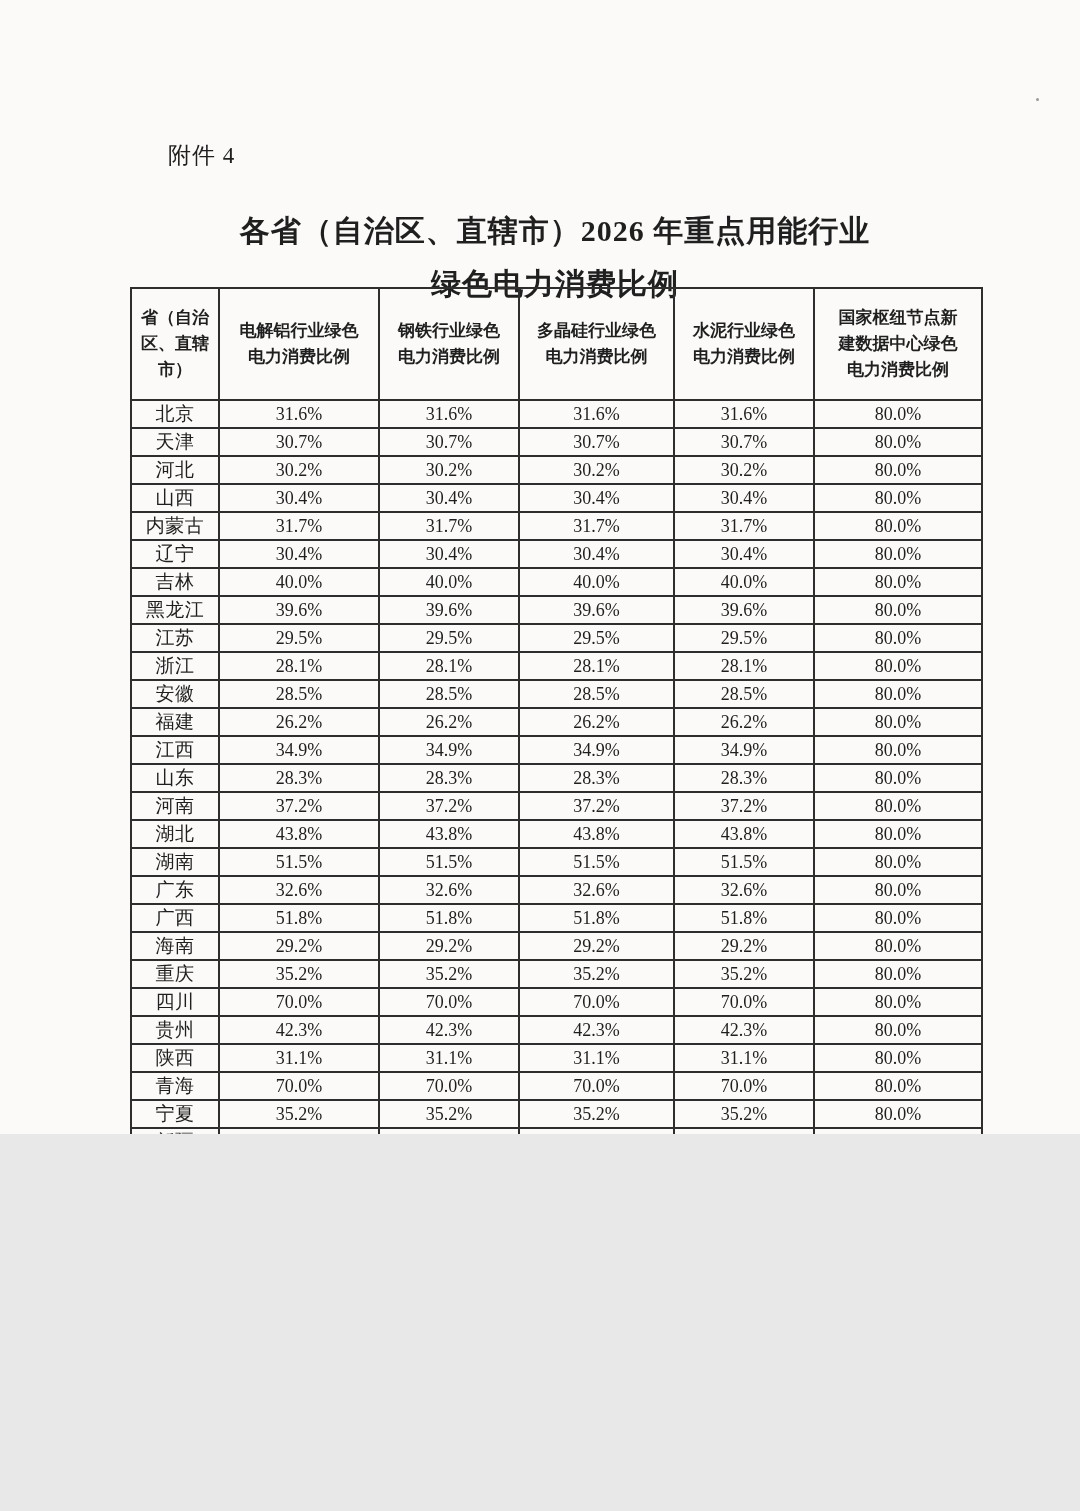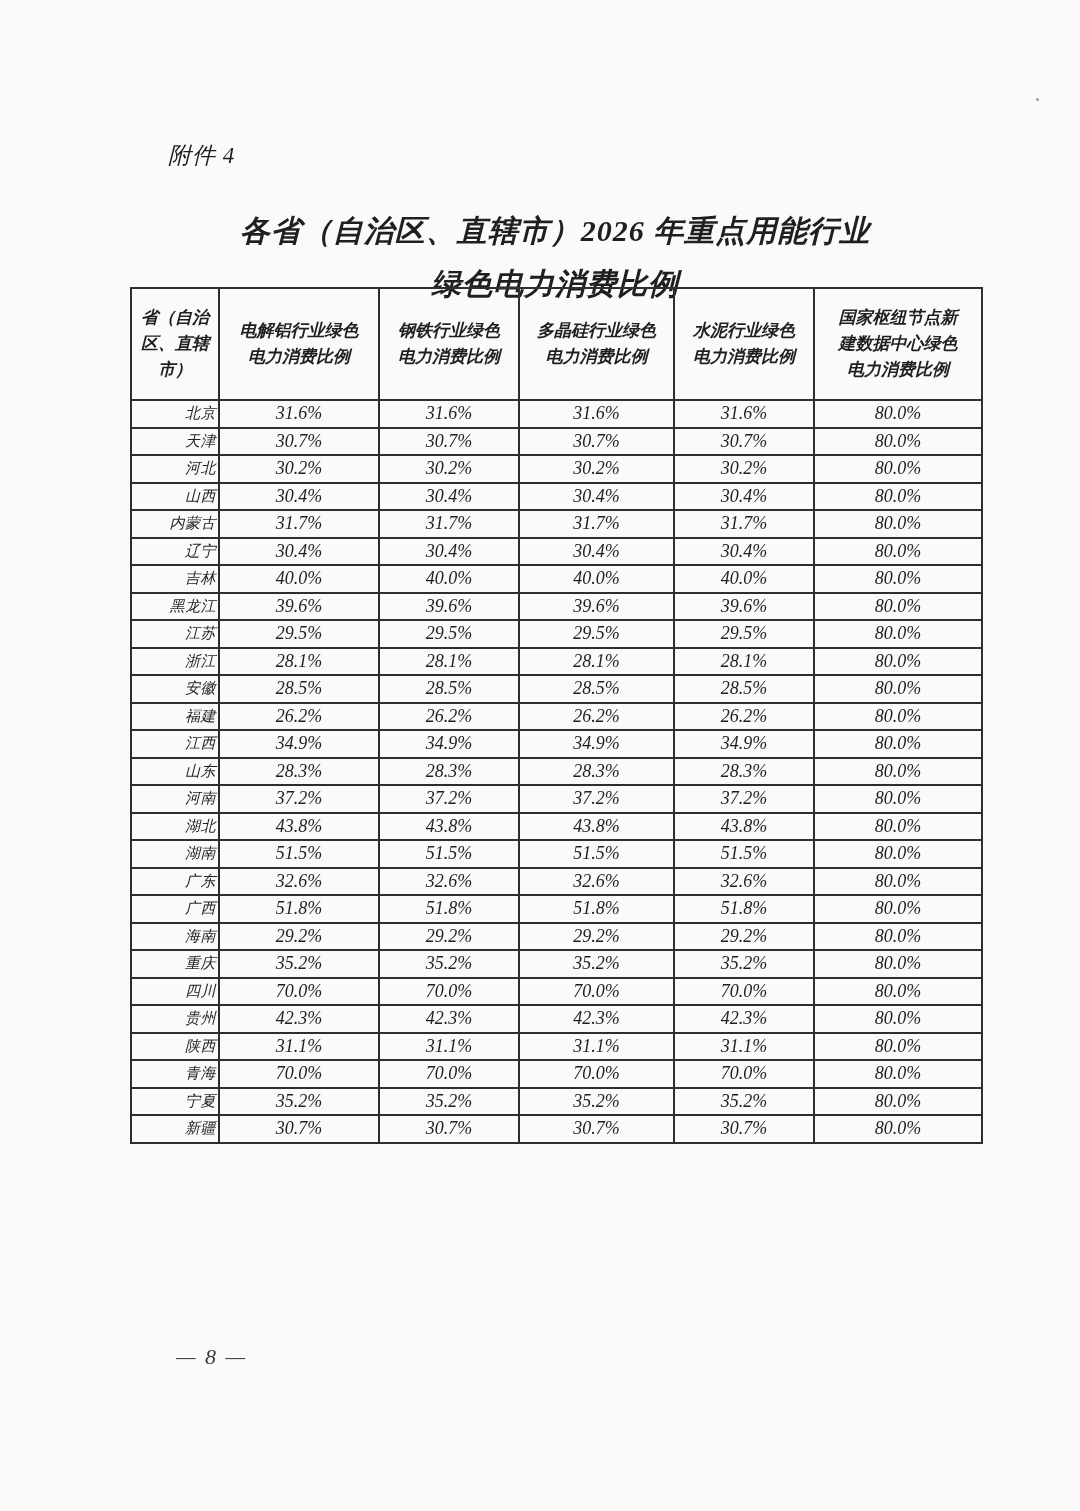--- a/index.html
+++ b/index.html
@@ -5,26 +5,25 @@
   :root {
     --paper: #fbfaf8;
     --ink: #1f1f1f;
     --border: #2e2e2e;
   }
   * { margin: 0; padding: 0; box-sizing: border-box; }
   html, body { background: #e8e8e8; }
   .page {
     position: relative;
     width: 1080px;
-    height: 1511px;
+    height: 1134px;
     background: var(--paper);
     font-family: "Liberation Serif", "DejaVu Serif", serif;
     color: var(--ink);
     overflow: hidden;
-    font-style: italic;
   }
   .attachment {
     position: absolute;
     left: 168px;
     top: 140px;
     font-size: 23px;
     letter-spacing: 1px;
   }
   .title-block {
     position: absolute;
@@ -63,23 +62,22 @@
   .doc-table thead th.first {
     padding: 16px 6px;
   }
   .doc-table tbody td {
     height: 27.5px;
     font-size: 18px;
     padding: 0 2px;
     white-space: nowrap;
   }
   .doc-table tbody td.province {
-    font-size: 15px;
+    font-size: 19px;
     letter-spacing: 0.5px;
-    text-align: right;
   }
   .pagenum {
     position: absolute;
     left: 176px;
     top: 1344px;
     font-size: 22px;
     color: #3a3a3a;
     letter-spacing: 2px;
   }
   .speck {

